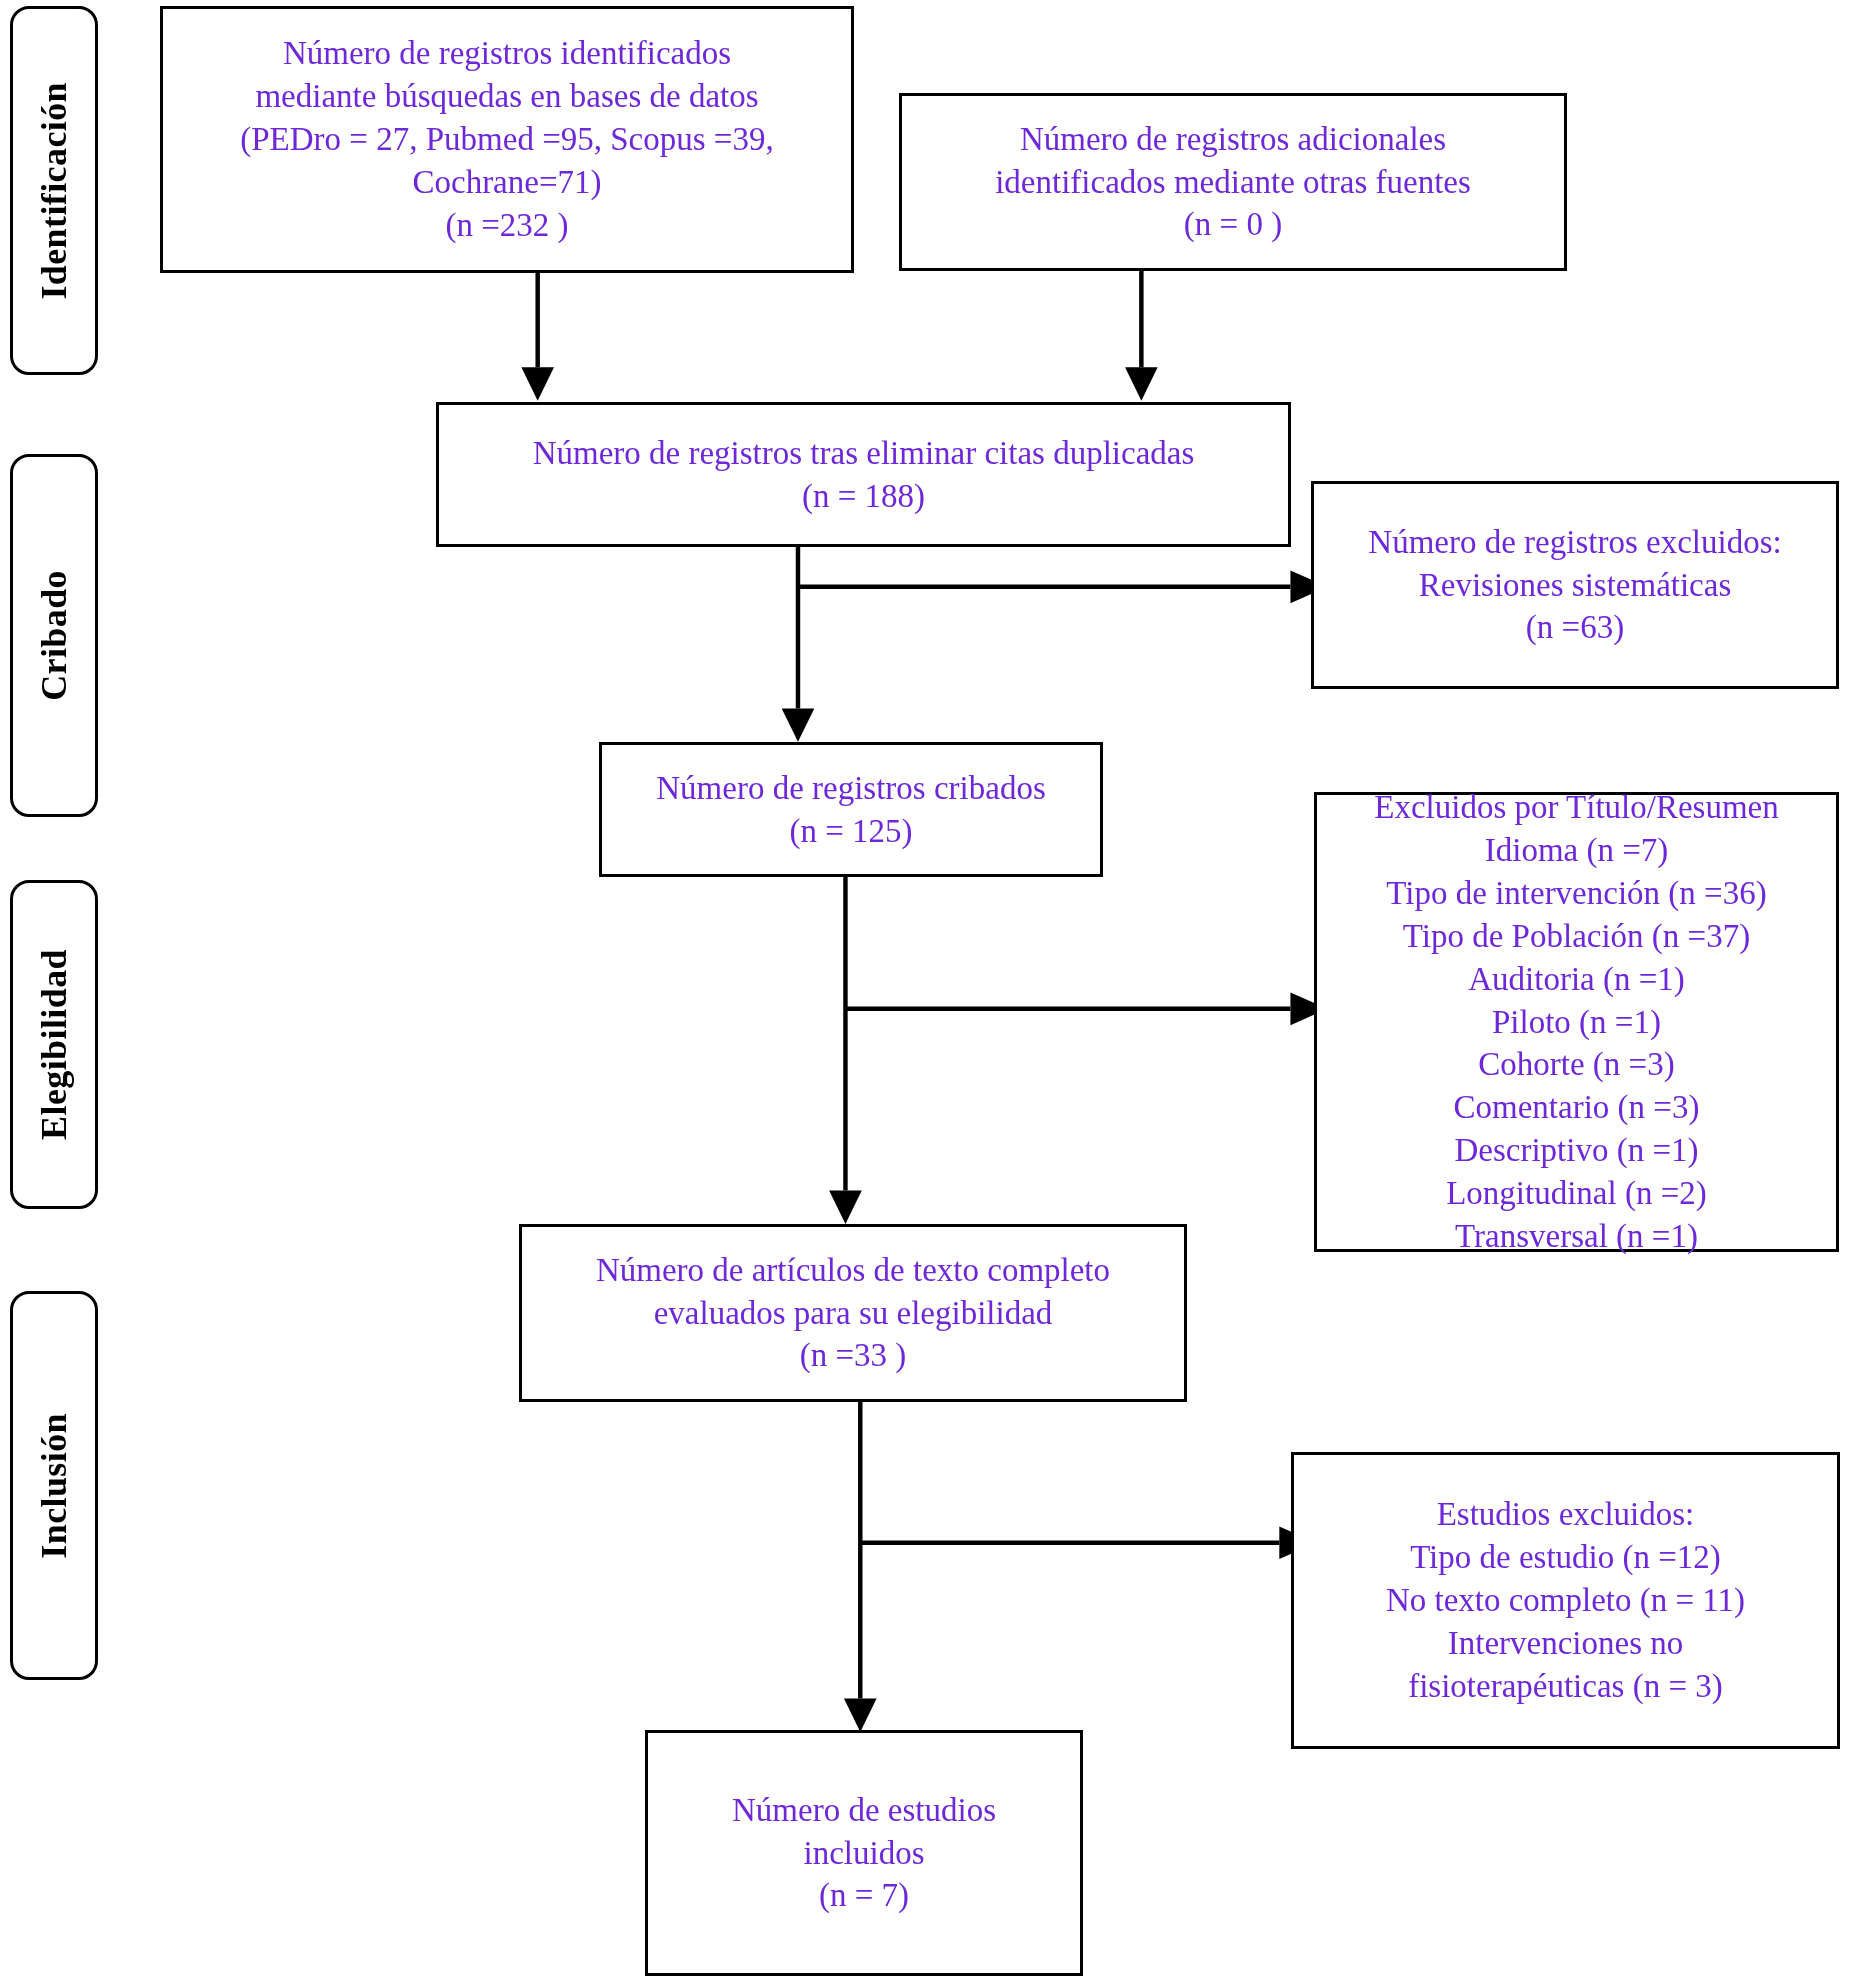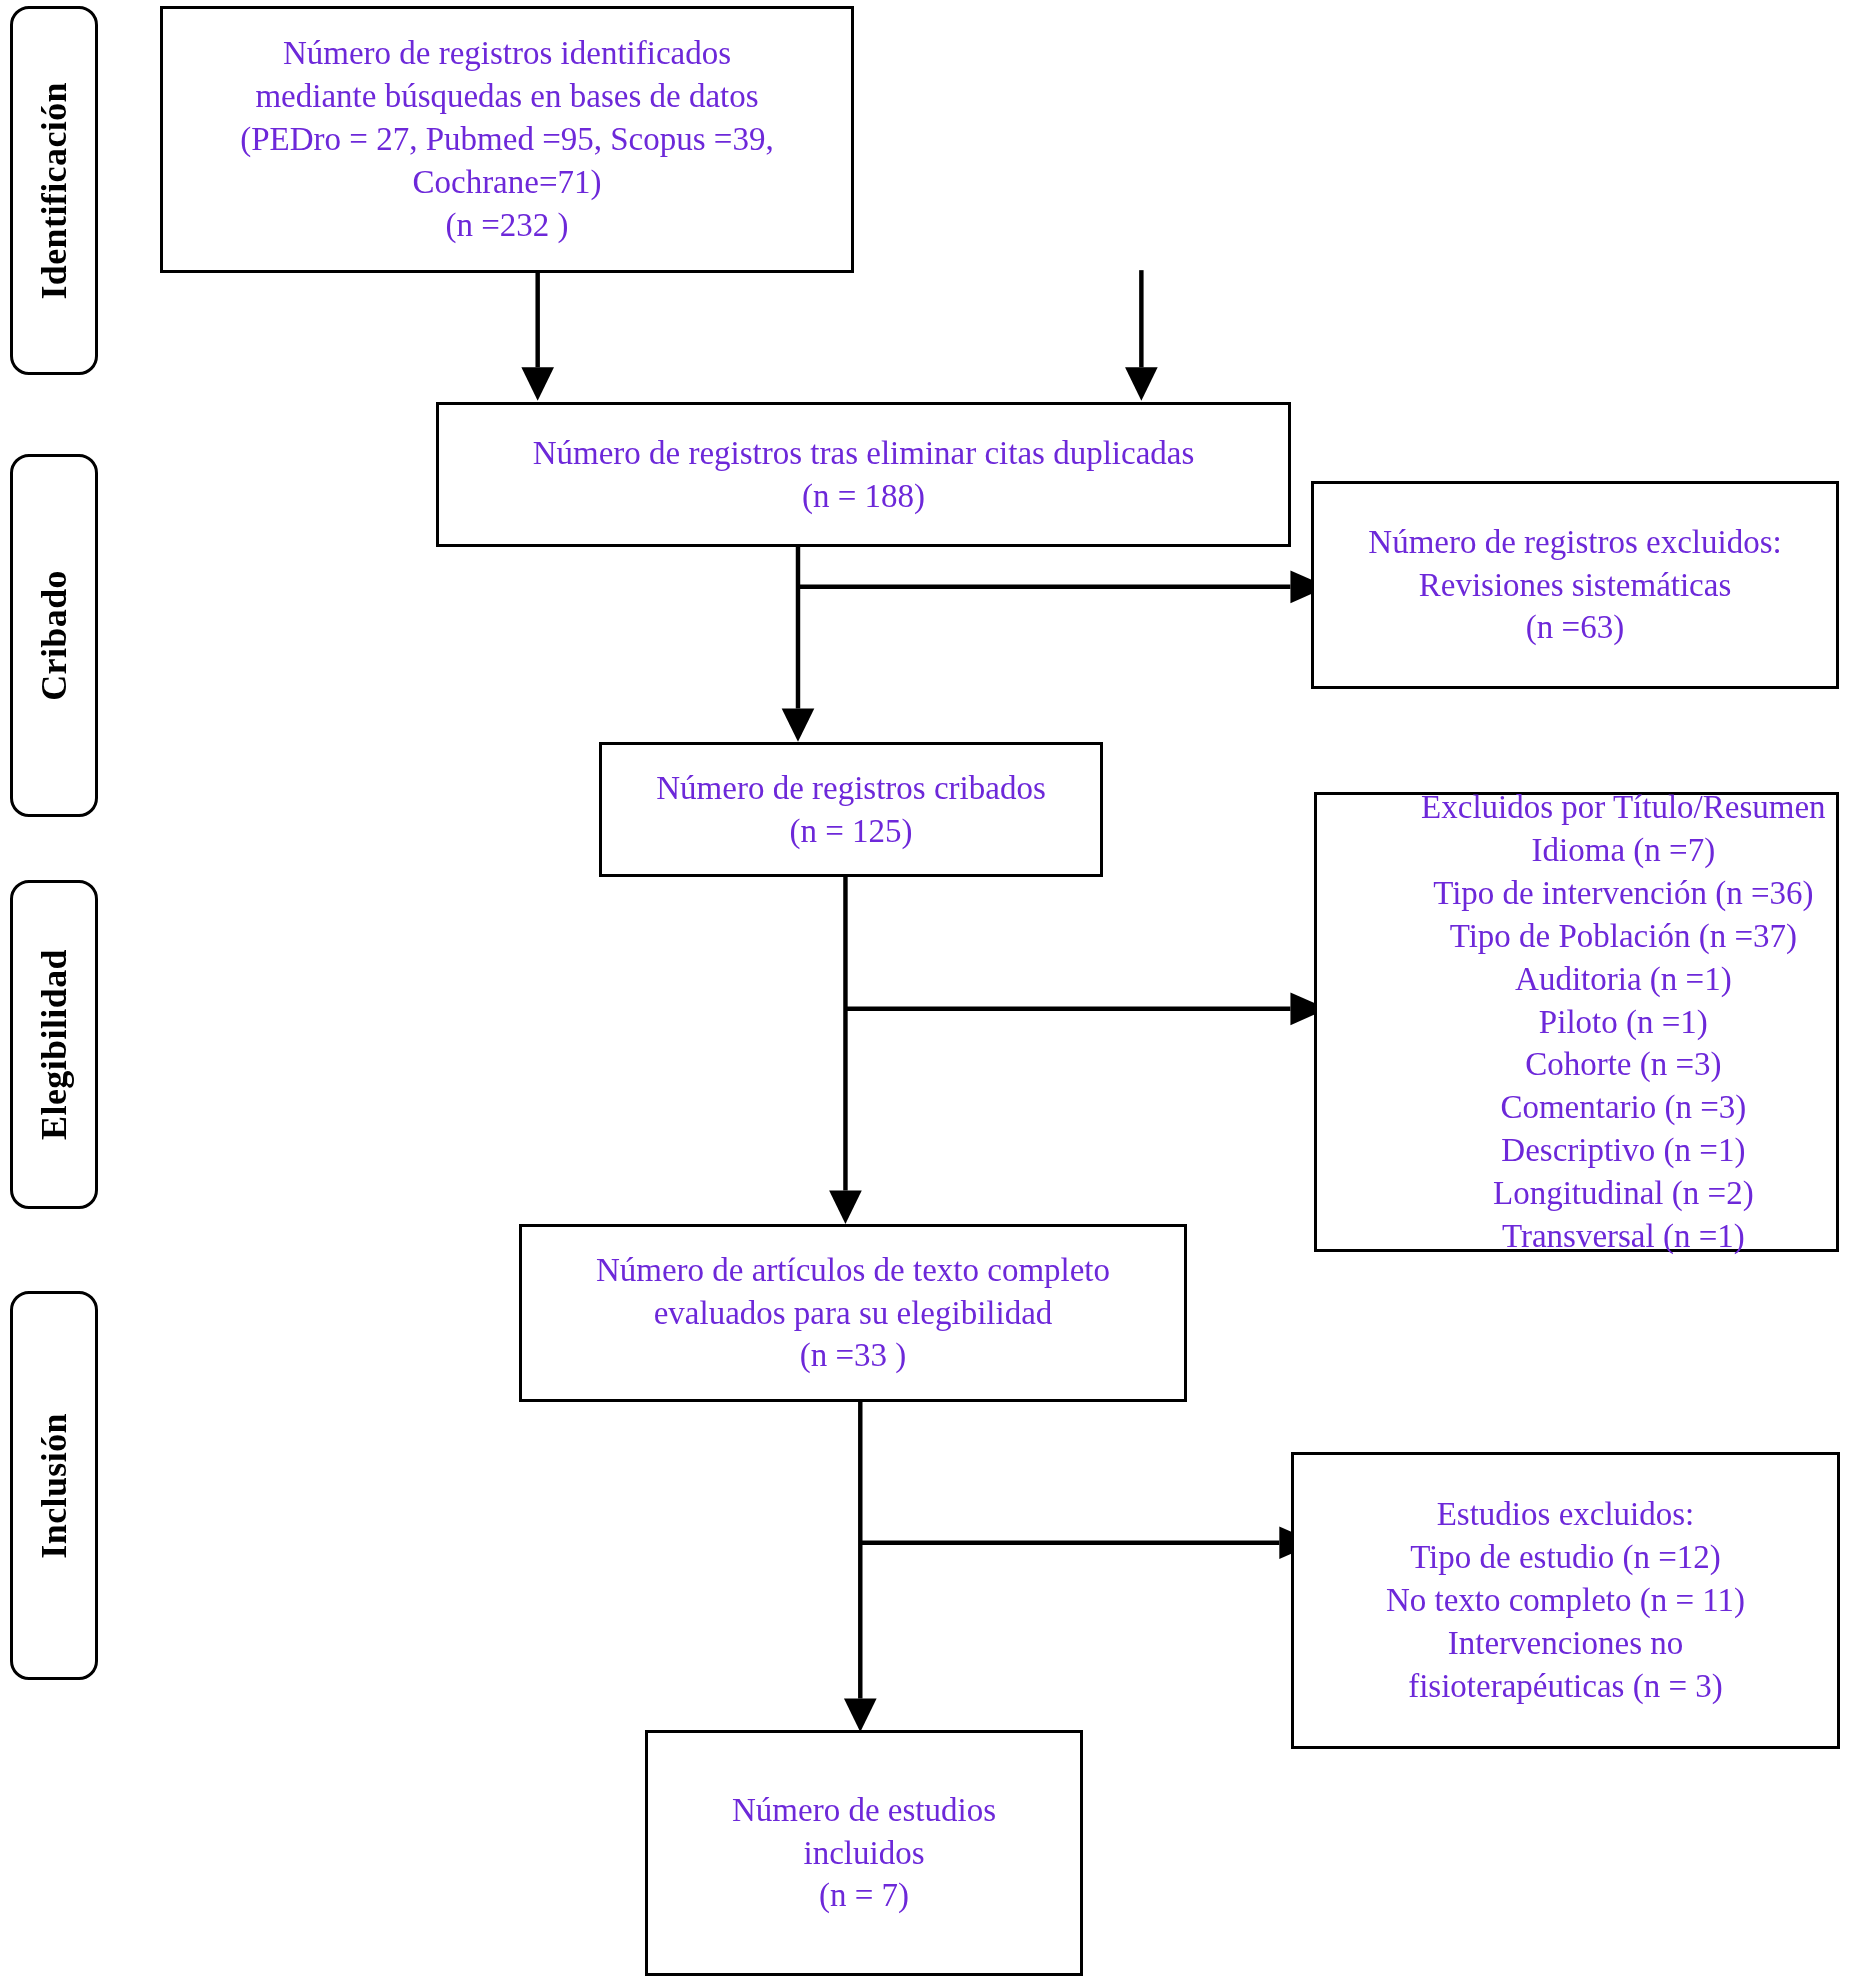--- a/index.html
+++ b/index.html
@@ -136,38 +136,43 @@
   </div>
 
   <div class="box" style="left:160px; top:6px; width:694px; height:267px;">
     <span class="txt">Número de registros identificados
 mediante búsquedas en bases de datos
 (PEDro = 27, Pubmed =95, Scopus =39,
 Cochrane=71)
 (n =232   )</span>
   </div>
 
+  <div class="box" style="left:899px; top:93px; width:668px; height:178px;">
+    <span class="txt">Número de registros adicionales
+identificados mediante otras fuentes
+(n = 0 )</span>
+  </div>
 
   <div class="box" style="left:436px; top:402px; width:855px; height:145px;align-items:center;">
     <span class="txt">Número de registros tras eliminar citas duplicadas
 (n = 188)</span>
   </div>
 
   <div class="box" style="left:1311px; top:481px; width:528px; height:208px;">
     <span class="txt">Número de registros excluidos:
 Revisiones sistemáticas
 (n =63)</span>
   </div>
 
   <div class="box" style="left:599px; top:742px; width:504px; height:135px;">
     <span class="txt">Número de registros cribados
 (n = 125)</span>
   </div>
 
-  <div class="box" style="left:1314px; top:792px; width:525px; height:460px;justify-content:flex-end;">
+  <div class="box" style="left:1314px; top:792px; width:525px; height:460px;">
     <span class="txt">Excluidos por Título/Resumen
 Idioma (n =7)
 Tipo de intervención (n =36)
 Tipo de Población (n =37)
 Auditoria (n =1)
 Piloto (n =1)
 Cohorte (n =3)
 Comentario (n =3)
 Descriptivo (n =1)
 Longitudinal (n =2)

